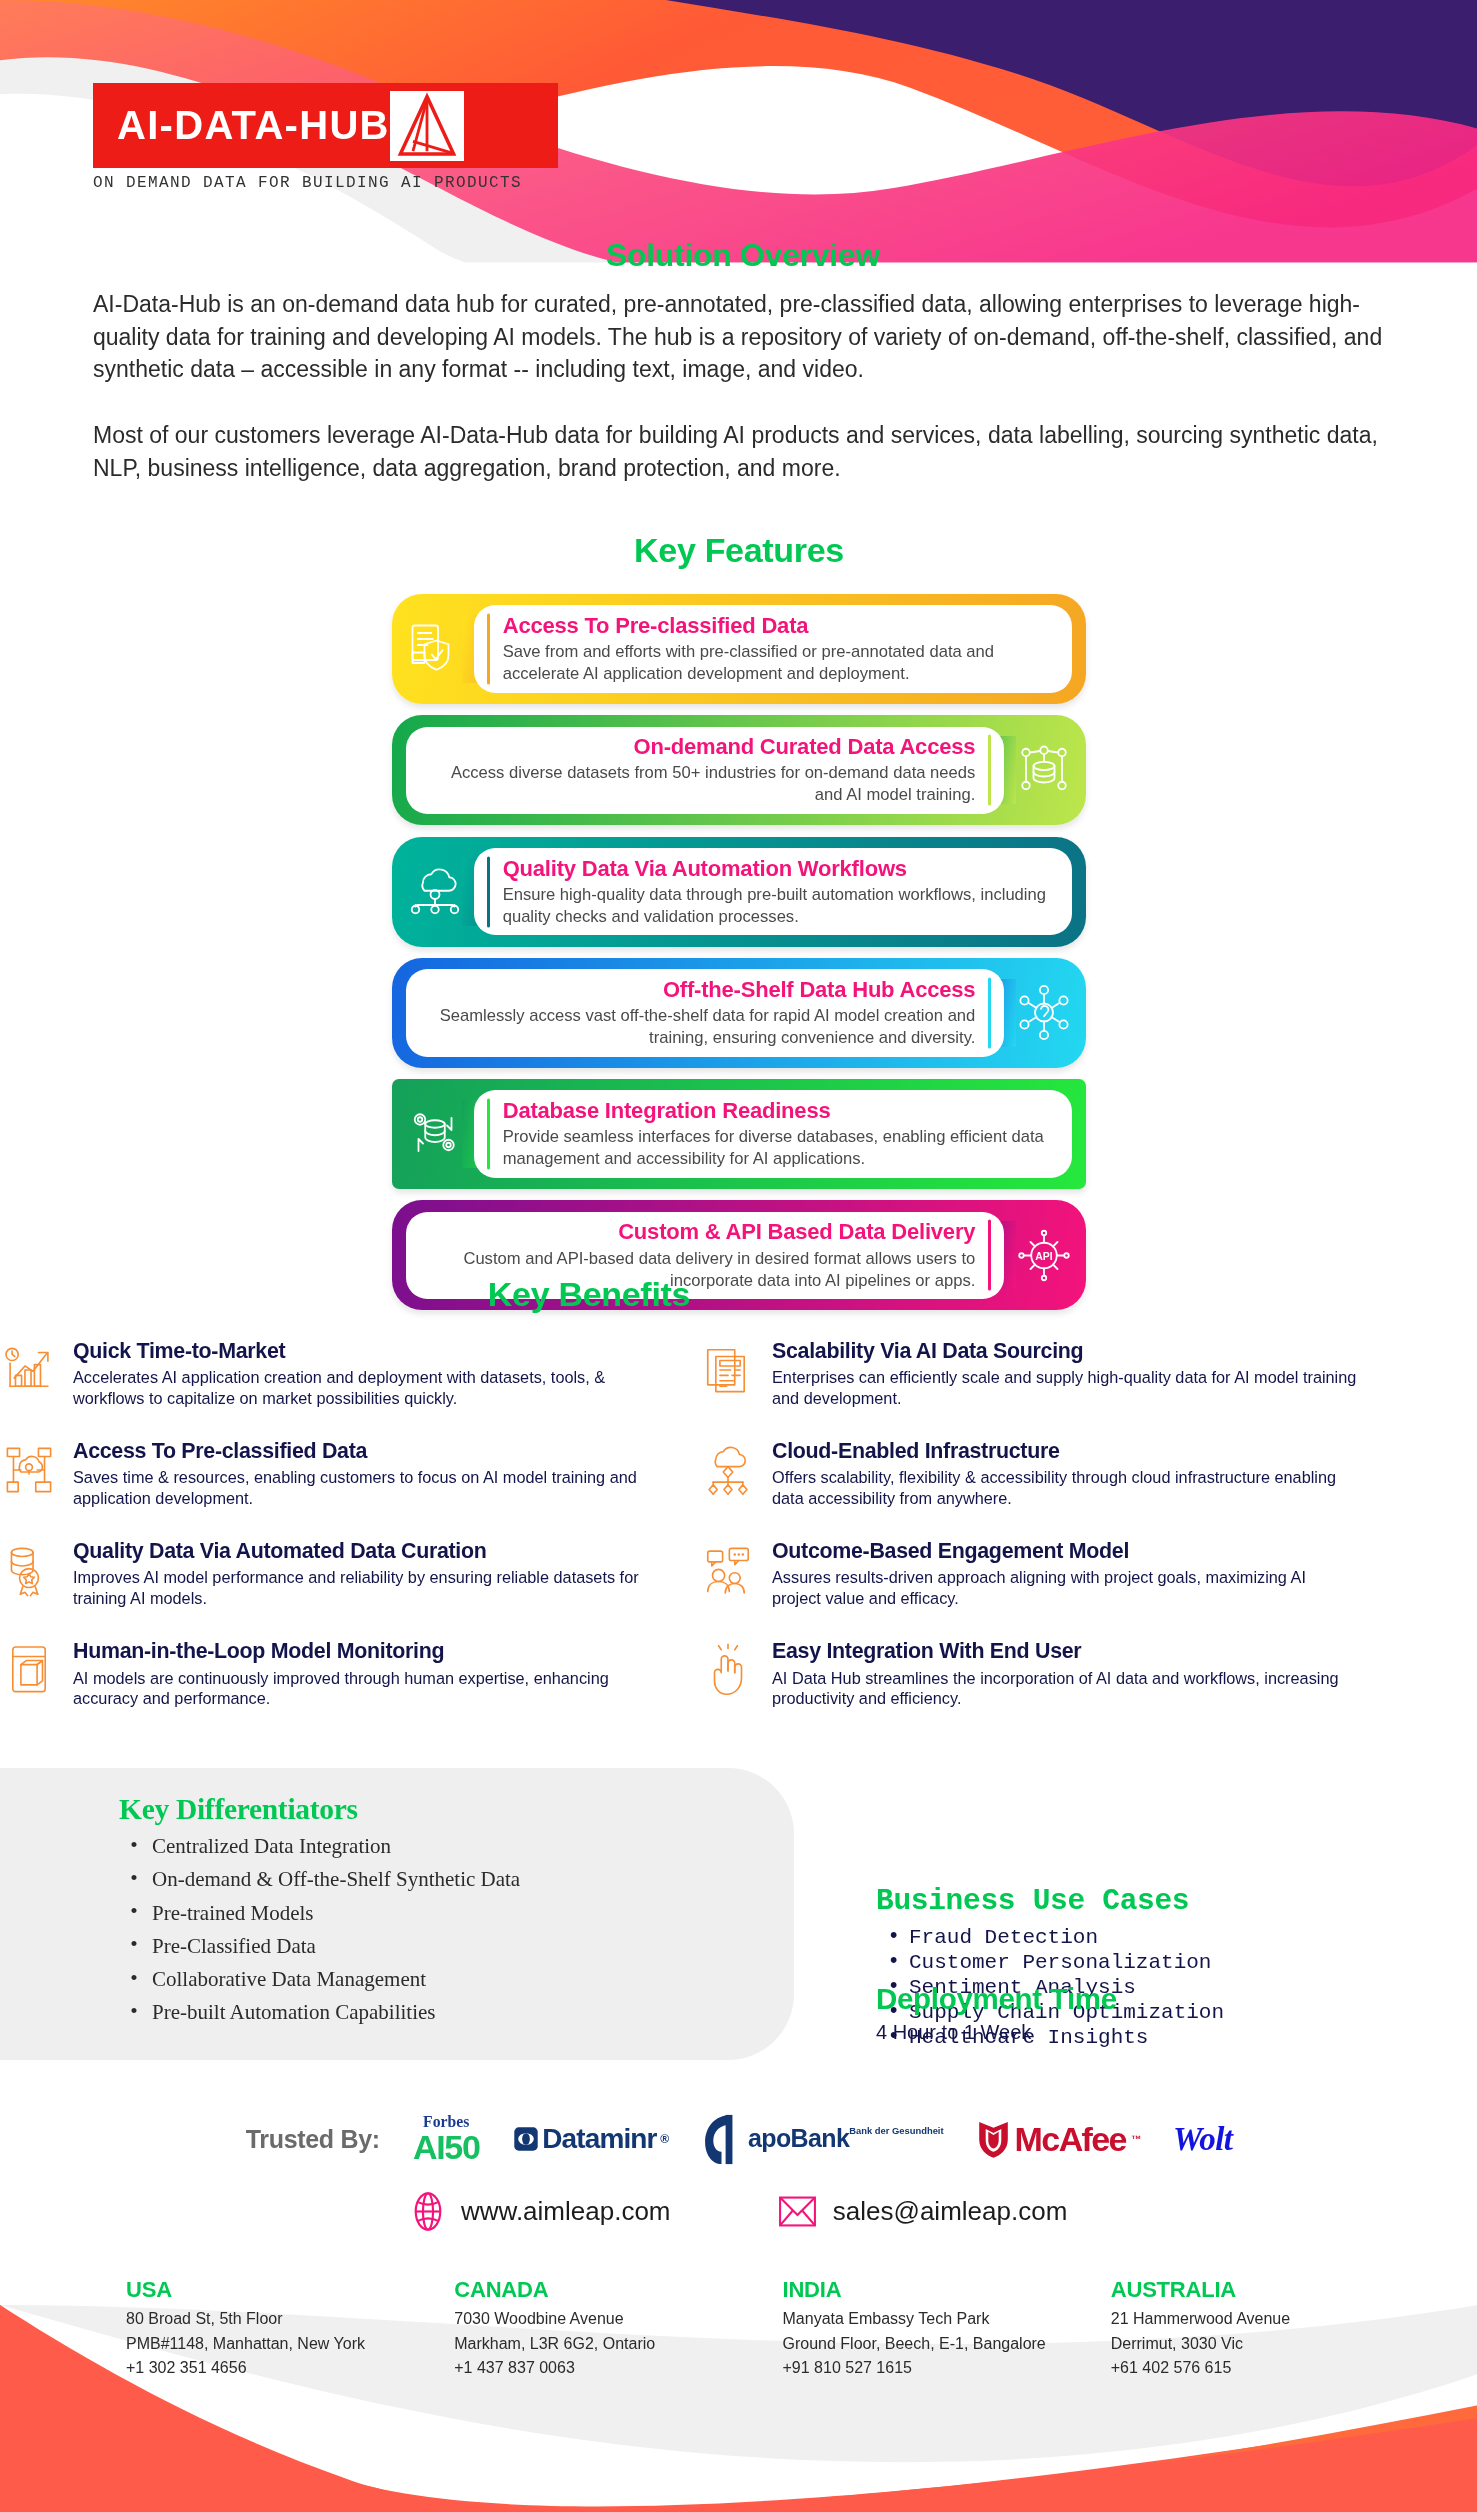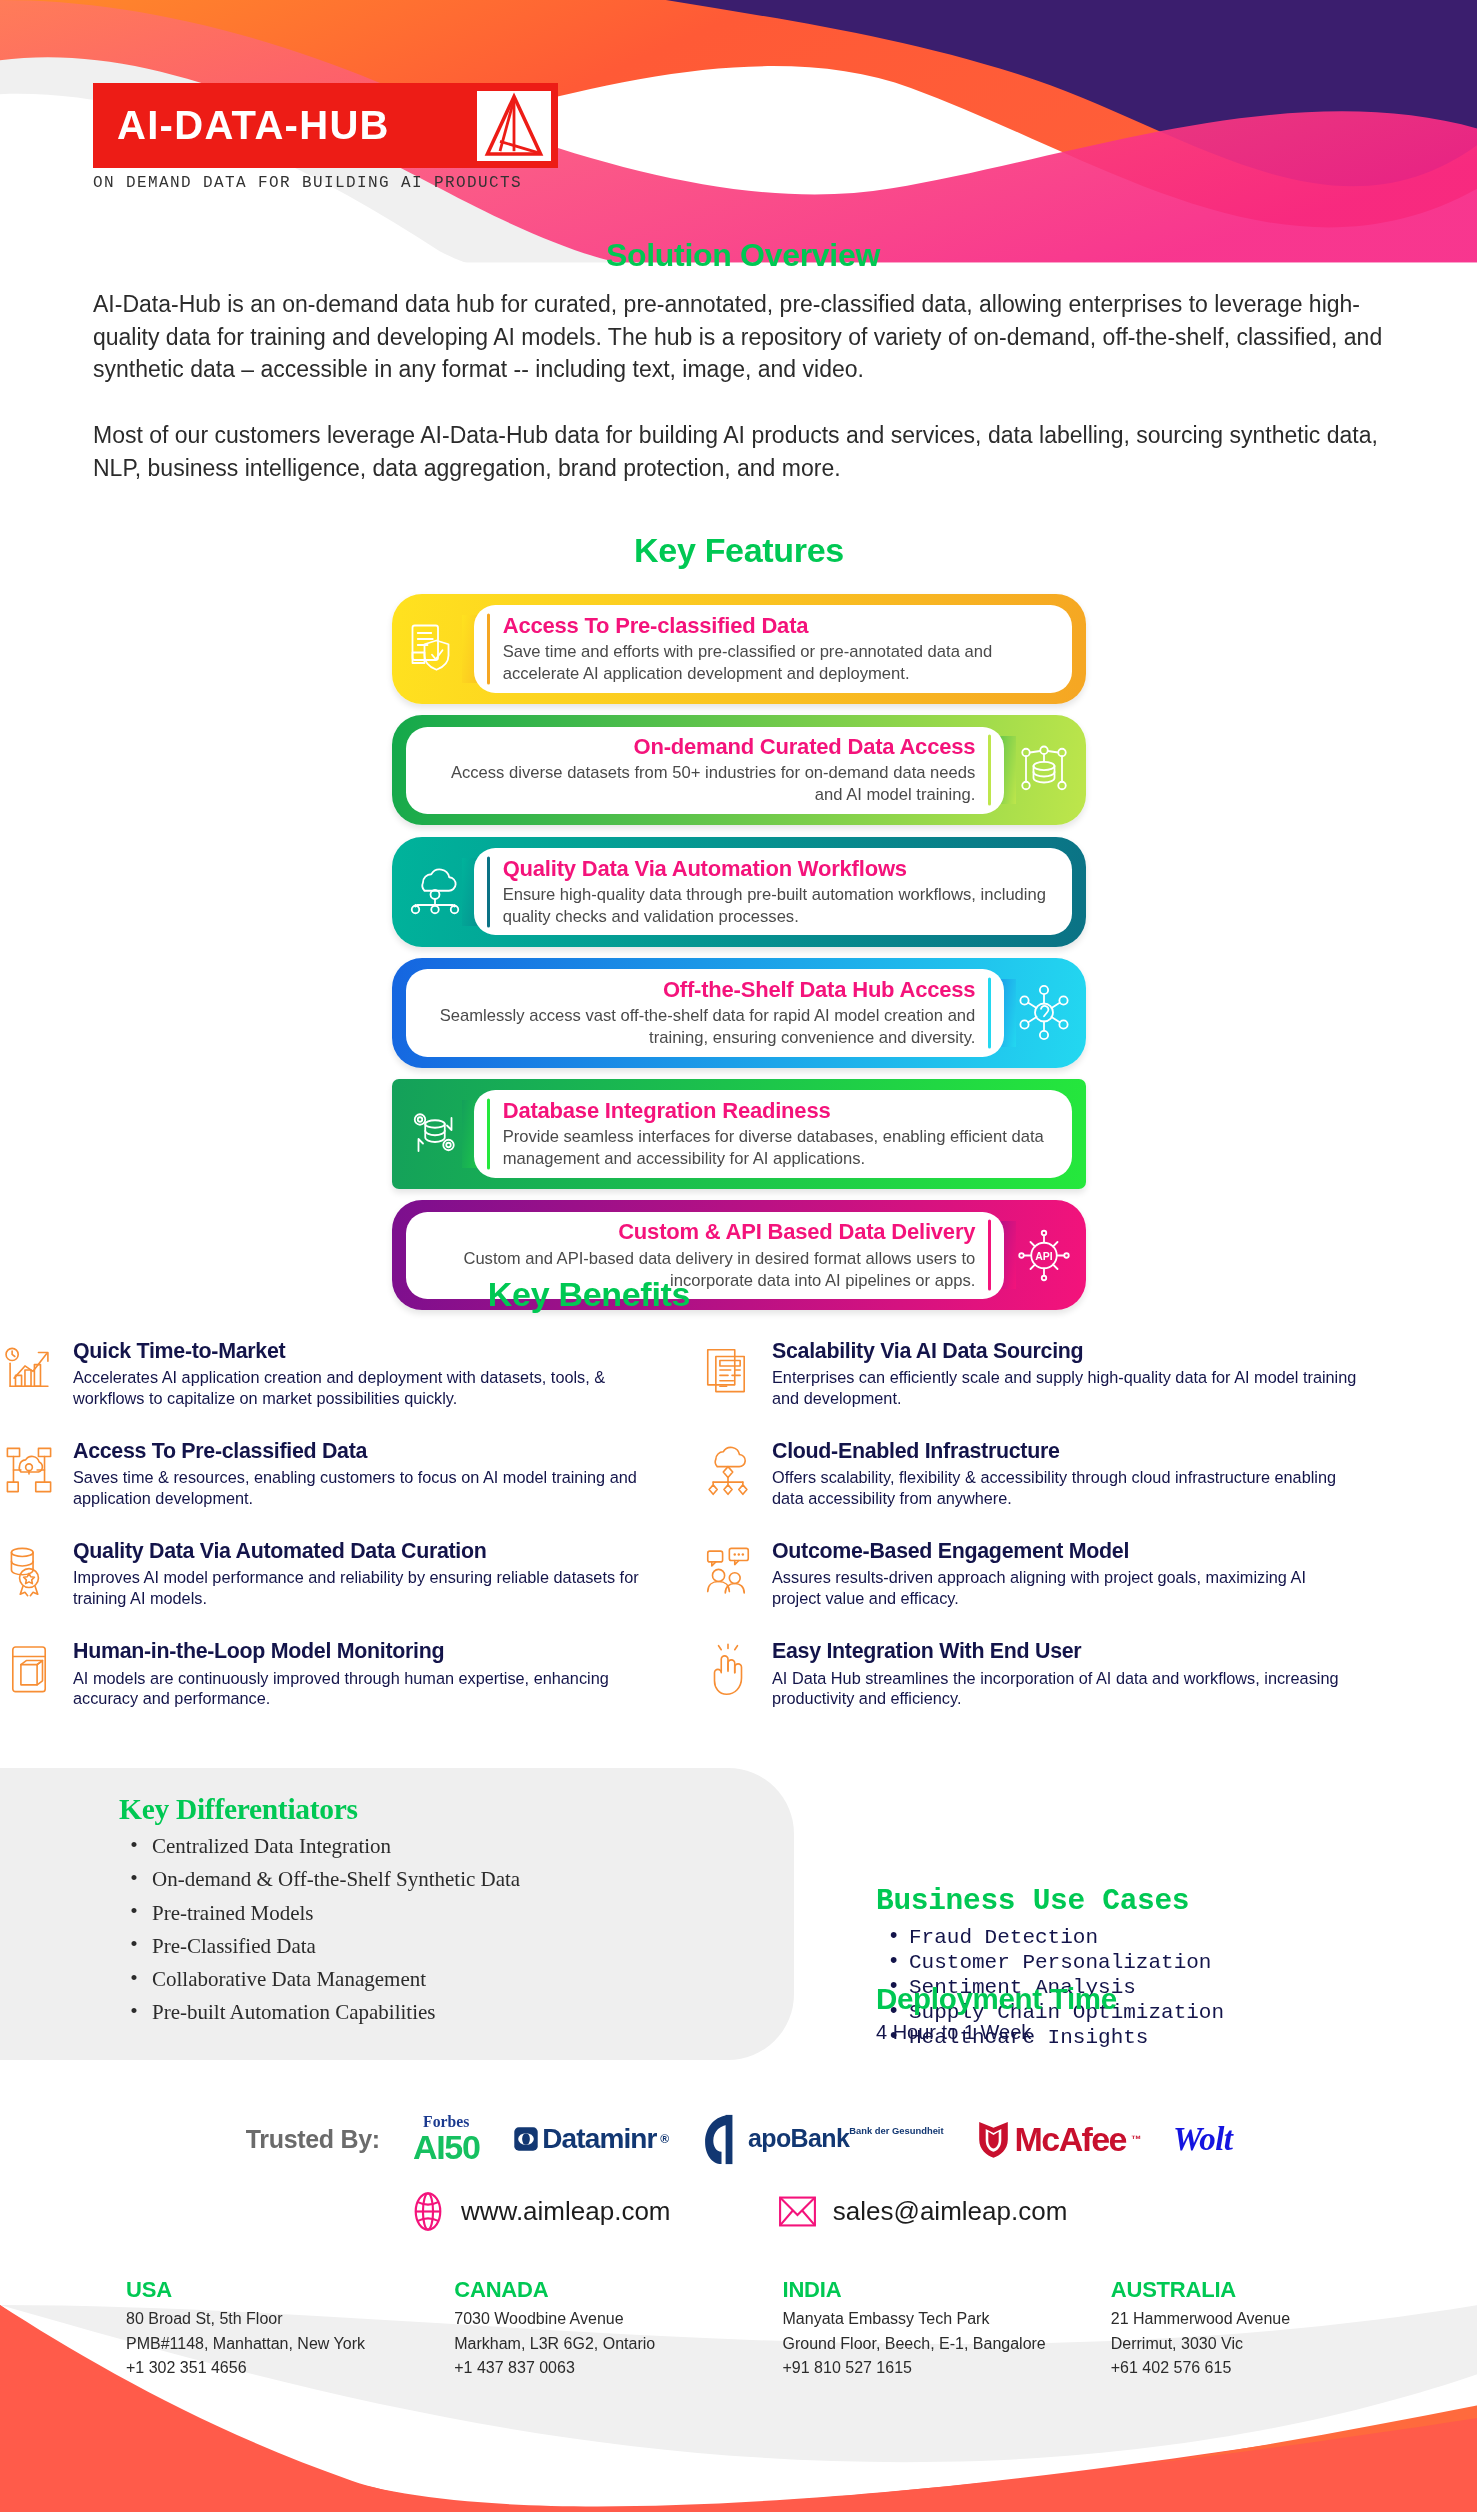--- a/index.html
+++ b/index.html
@@ -10,21 +10,21 @@
   }
 
   
   .wave-top { position:absolute; top:0; left:0; width:1478px; height:270px; z-index:0; }
   .wave-bottom { position:absolute; bottom:0; left:0; width:1478px; height:207px; z-index:0; }
 
   
   .logo-wrap { position:absolute; left:93px; top:83px; z-index:5; }
   .logo-box {
     width:465px; height:85px; background:#ED1C16;
-    display:flex; align-items:center; justify-content:space-between;
+    display:flex; align-items:center; 
     padding:0 7.5px 0 24px;
   }
   .logo-text {
     color:#fff; font-size:40px; font-weight:bold; letter-spacing:1.3px;
     font-family:"Liberation Sans", sans-serif;
   }
   .logo-mark { width:74px; height:70px; background:#fff; display:block; }
   .logo-tag {
     margin-top:5.7px; font-size:16px; letter-spacing:1.4px; color:#333;
     font-family:"Liberation Mono", monospace; white-space:nowrap;
@@ -231,21 +231,21 @@
        <line x1="17" y1="34" x2="30" y2="34" fill="none" stroke="#fff" stroke-width="2.4" stroke-linecap="round" stroke-linejoin="round"></line>
        <rect x="10" y="44" width="16" height="14" fill="none" stroke="#fff" stroke-width="2.4" stroke-linecap="round" stroke-linejoin="round"></rect>
        <path d="M42,28 L58,33 L58,48 C58,58 50,64 42,67 C34,64 26,58 26,48 L26,33 Z" fill="none" stroke="#fff" stroke-width="2.4" stroke-linecap="round" stroke-linejoin="round" fill-opacity="0"></path>
        <path d="M36,47 L41,53 L50,41" fill="none" stroke="#fff" stroke-width="2.4" stroke-linecap="round" stroke-linejoin="round"></path>
             </svg>
           </div>
      <div class="pill-body">
        <div class="pill-bar" style="background:#F5A623"></div>
        <div class="pill-txt">
          <div class="pill-h">Access To Pre-classified Data</div>
-         <div class="pill-p">Save time and efforts with pre-classified or pre-annotated data and accelerate AI application development and deployment.</div>
+         <div class="pill-p">Save from and efforts with pre-classified or pre-annotated data and accelerate AI application development and deployment.</div>
        </div>
      </div>
         </div>
         <div class="pill right" style="background: linear-gradient(100deg, rgb(19, 168, 75), rgb(190, 230, 75));">
           <div class="pill-notch" style="background:linear-gradient(100deg, #13A84B, #BEE64B)"></div>
      <div class="pill-inner"></div>
      <div class="pill-icon">
             <svg viewBox="0 0 80 80" width="60" height="60">
               <ellipse cx="40" cy="34" rx="14" ry="5.5" fill="none" stroke="#fff" stroke-width="2.4" stroke-linecap="round" stroke-linejoin="round"></ellipse>
        <path d="M26,34 V50 C26,53 32,56 40,56 C48,56 54,53 54,50 V34" fill="none" stroke="#fff" stroke-width="2.4" stroke-linecap="round" stroke-linejoin="round"></path>

